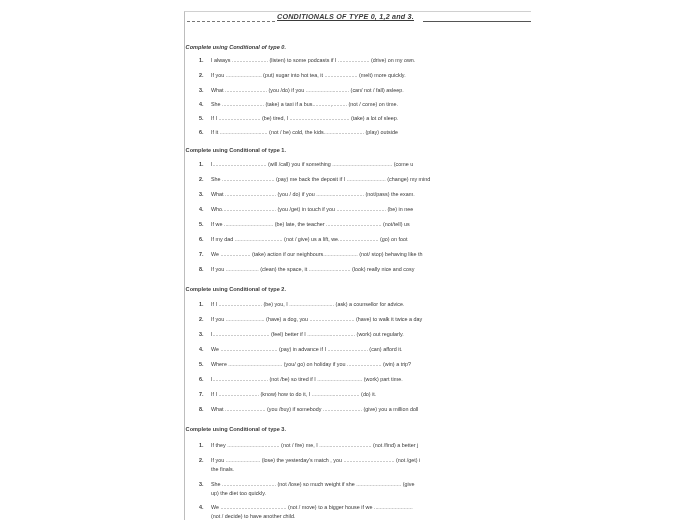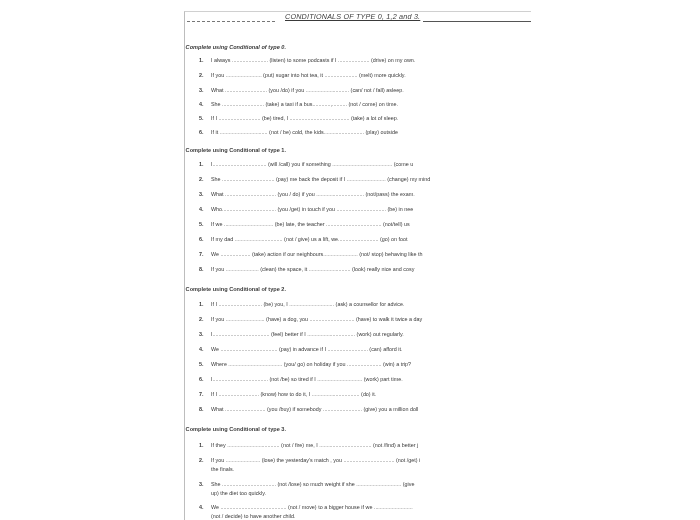--- a/index.html
+++ b/index.html
@@ -12,21 +12,21 @@
     border-left: 1px solid #bdbdbd; border-top: 1px solid #d0d0d0; background: #fff;
     overflow: hidden;
   }
   .title-row {
     position: absolute; left: 0; top: 0; width: 346px; height: 12px;
   }
   .title-dash {
     position: absolute; left: 2px; top: 9px; width: 88px; border-top: 1px dashed #777;
   }
   .title {
-    position: absolute; left: 100px; top: 0px; font-size: 7.2px; font-weight: normal;
+    position: absolute; left: 92px; top: 0px; font-size: 7.2px; font-weight: bold;
     font-style: italic; text-decoration: underline; letter-spacing: 0.2px; white-space: nowrap;
   }
   .title-rule {
     position: absolute; left: 238px; top: 9px; width: 110px; border-top: 1.5px solid #555;
   }
   .ex {
     position: absolute; left: -14px; font-size: 5.6px; font-weight: bold; white-space: nowrap;
   }
   .ex.it { font-style: italic; }
   .item {

